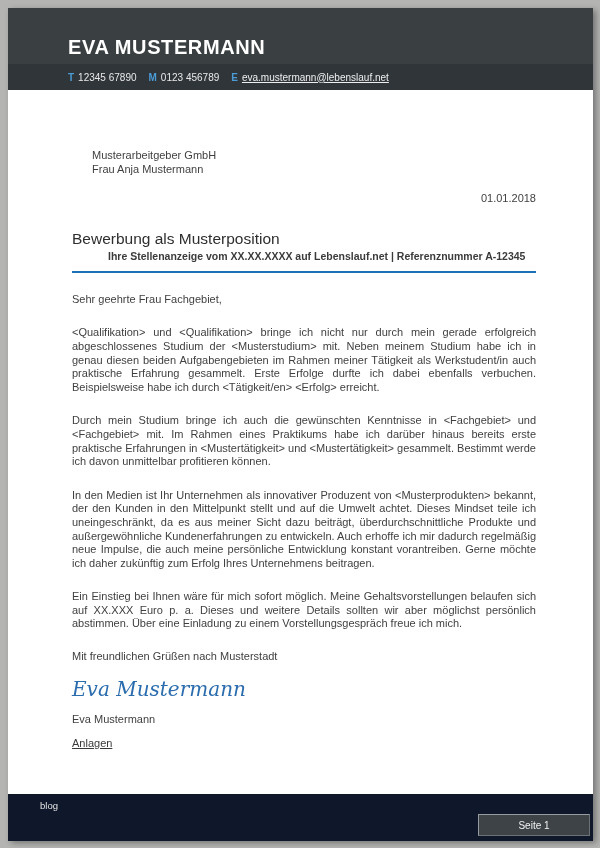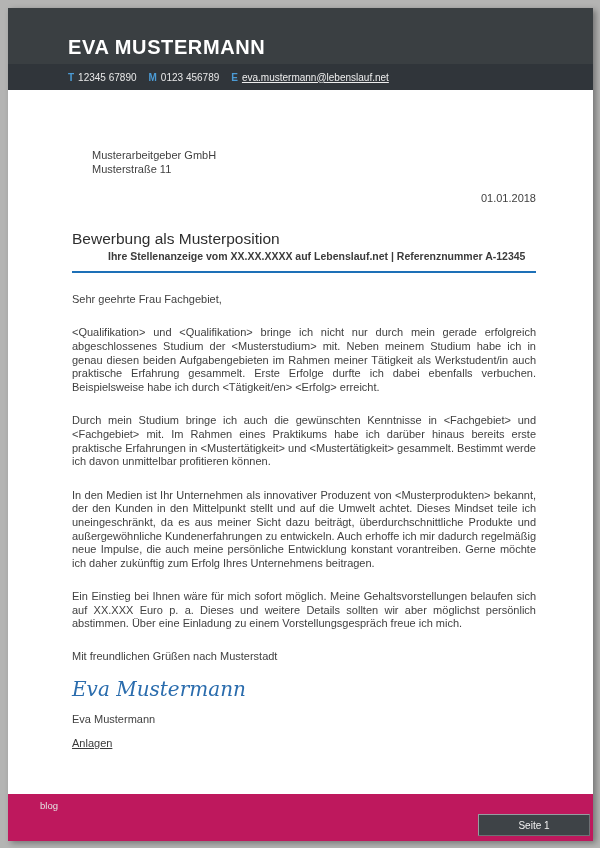--- a/index.html
+++ b/index.html
@@ -111,21 +111,21 @@
   }
   .signer { margin-top: 12px; }
   .anlagen {
     margin-top: 11px;
     text-decoration: underline;
     color: #3a3a3a;
   }
   
   .pagefoot {
     flex: 0 0 47px;
-    background: #be185d;
+    background: #0f172a;
     position: relative;
     color: #ffffff;
   }
   .blog-link {
     position: absolute;
     left: 32px;
     top: 6px;
     font-size: 9.5px;
     color: #e4e4e4;
     cursor: pointer;
@@ -163,21 +163,21 @@
         <span class="clabel">M</span>
         <span class="cval">0123 456789</span>
         <span class="clabel">E</span>
         <a class="email-link">eva.mustermann@lebenslauf.net</a>
       </div>
     </header>
 
     <main class="page-body">
       <div class="recipient">
         <div>Musterarbeitgeber GmbH</div>
-        <div>Musterstraße 11</div>
+        <div>Frau Anja Mustermann</div>
       </div>
 
       <div class="date-row">01.01.2018</div>
 
       <div class="subject-block">
         <div class="subject-title">Bewerbung als Musterposition</div>
         <div class="subject-ref">Ihre Stellenanzeige vom XX.XX.XXXX auf Lebenslauf.net | Referenznummer A-12345</div>
       </div>
 
       <p class="salutation">Sehr geehrte Frau Fachgebiet,</p>

